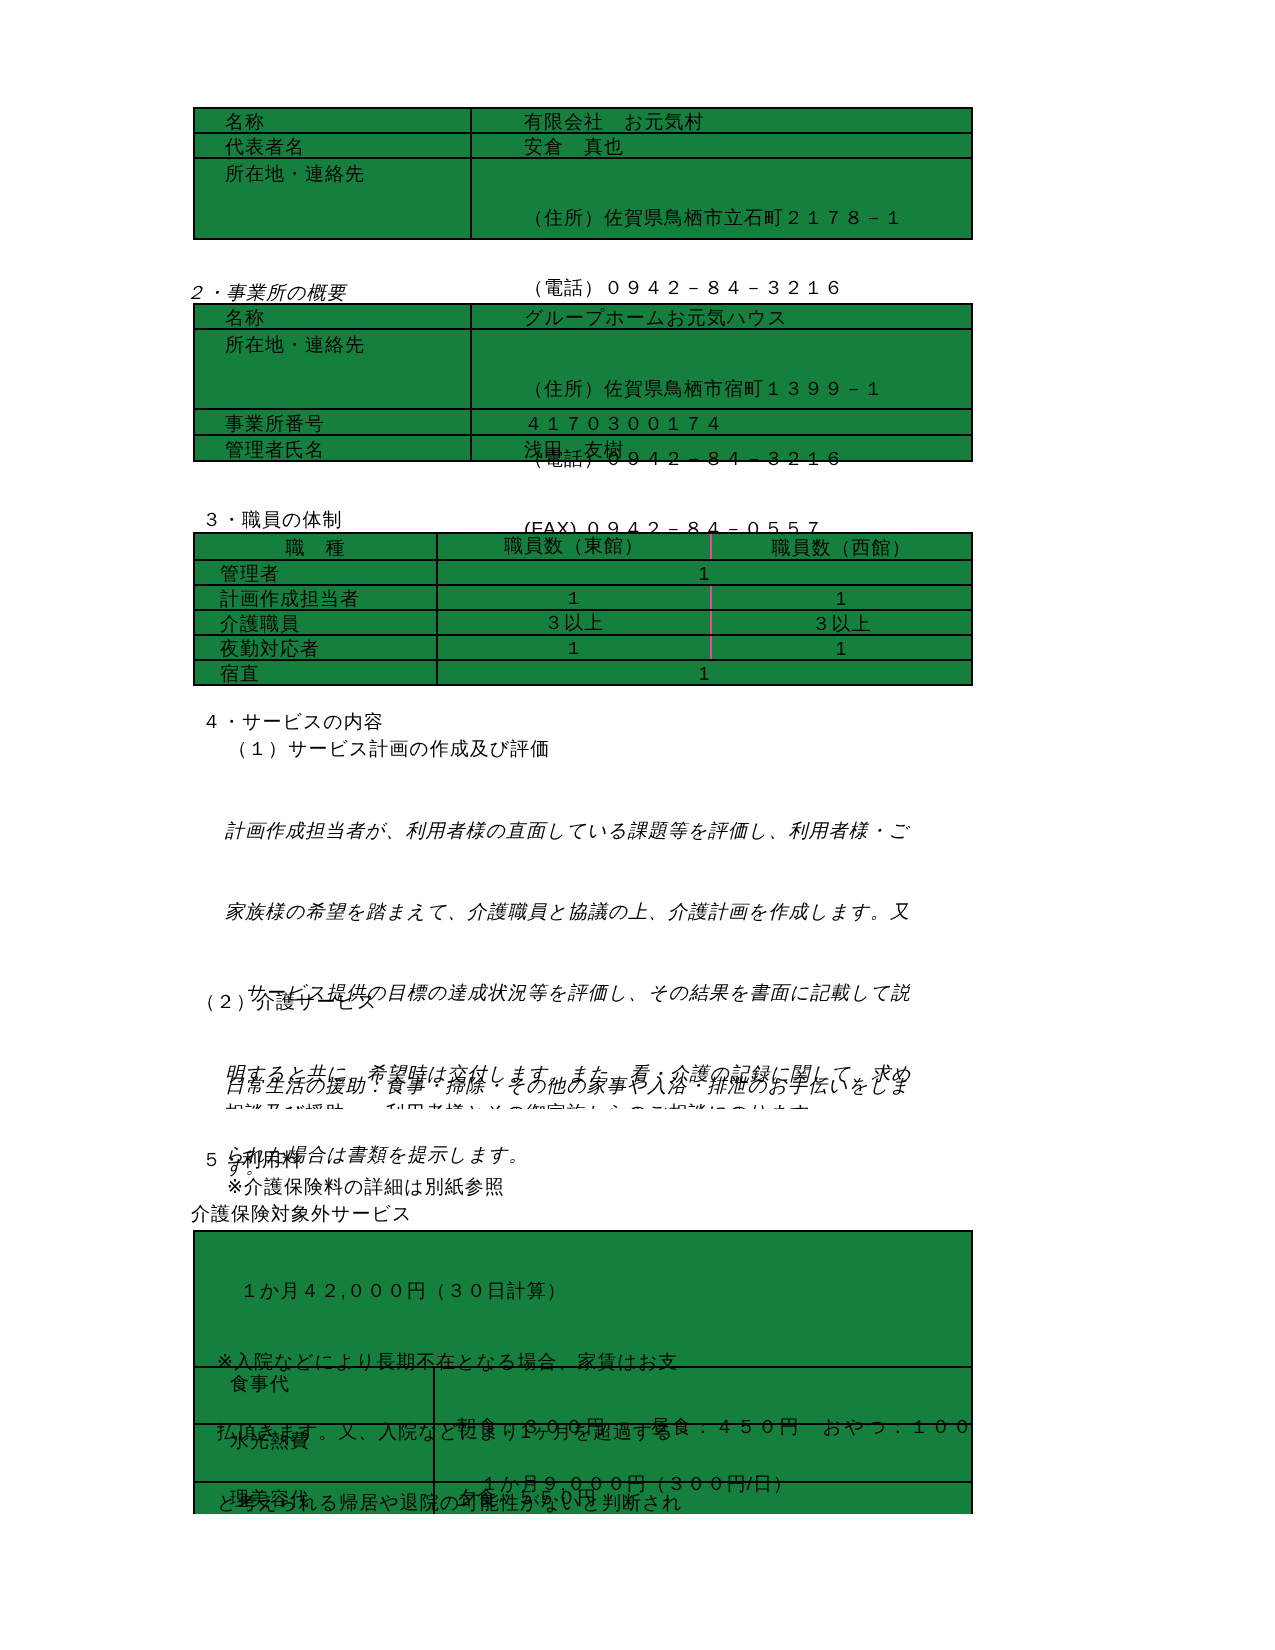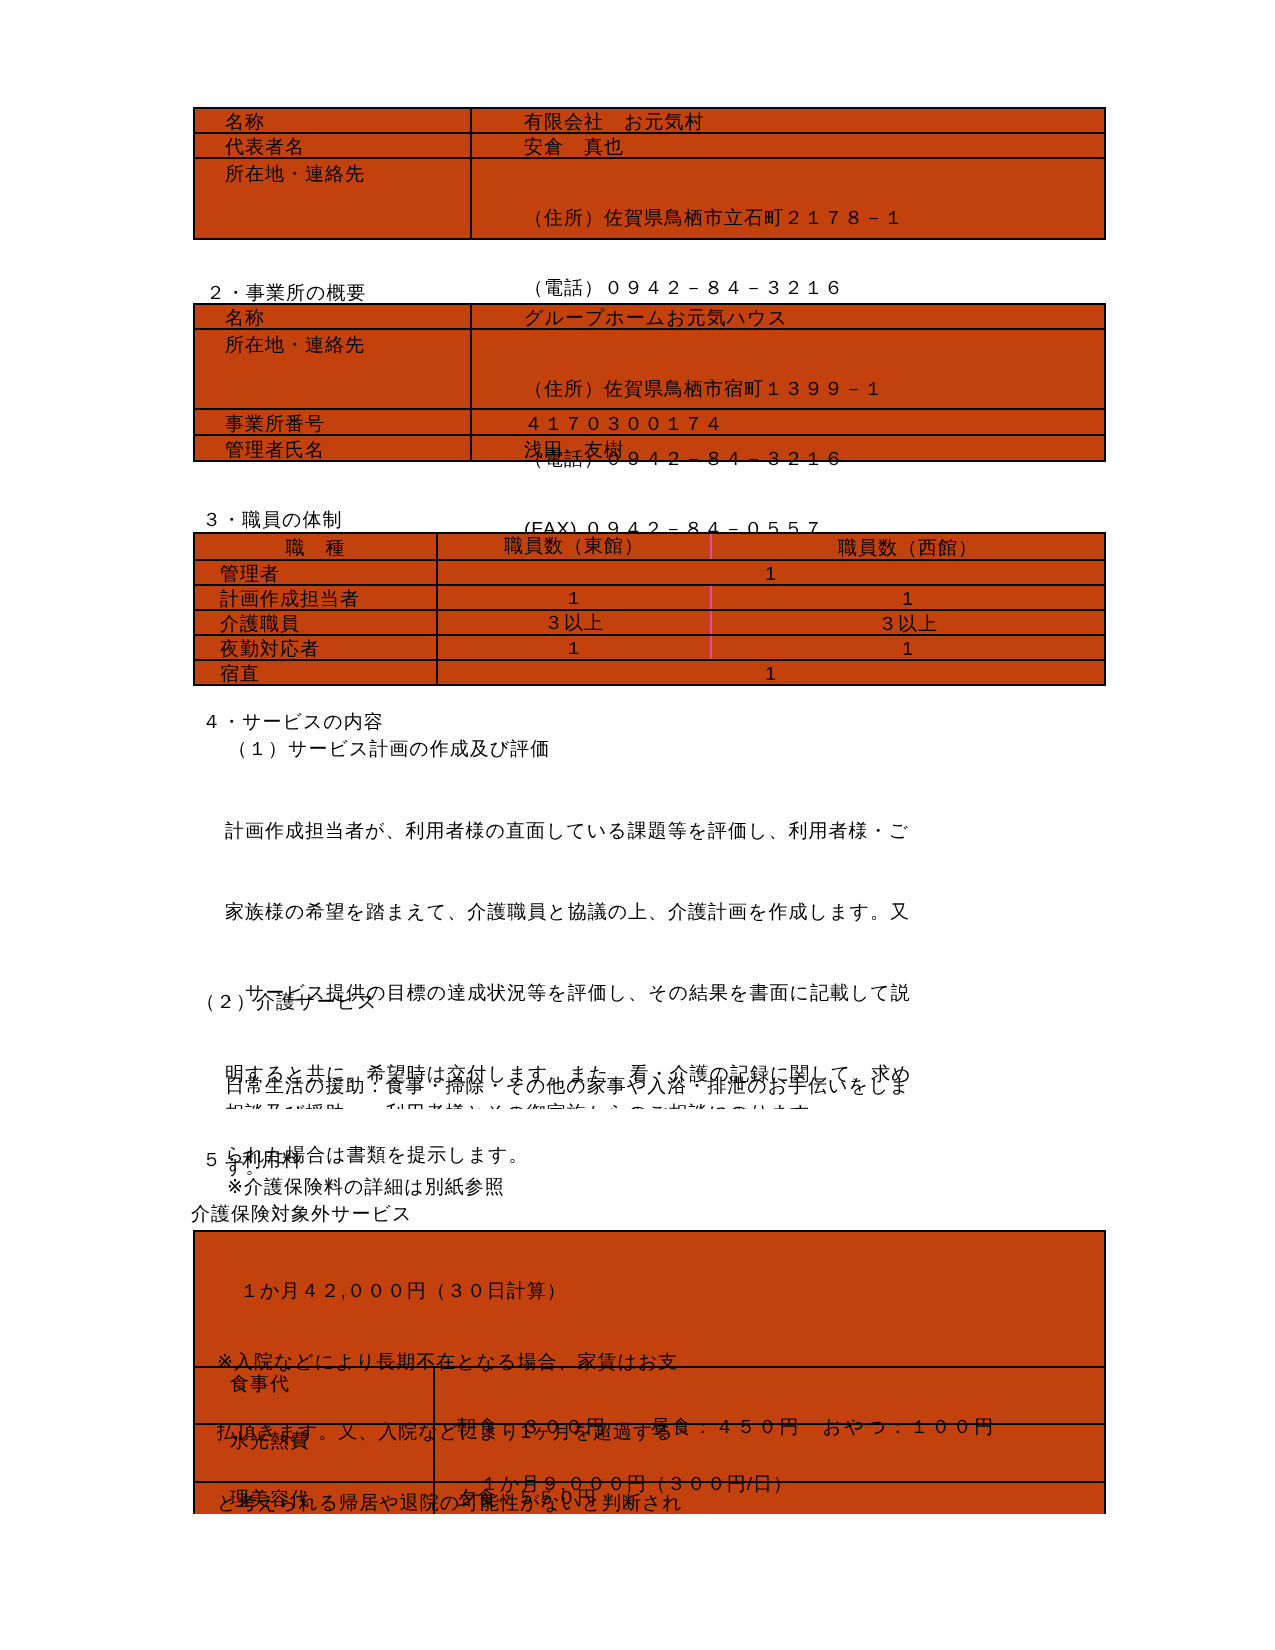--- a/index.html
+++ b/index.html
@@ -11,29 +11,29 @@
     background: #ffffff;
     color: #000000;
     font-family: "Liberation Sans", "DejaVu Sans", sans-serif;
     font-size: 19px;
     letter-spacing: 1px;
     overflow: hidden;
   }
   .abs { position: absolute; }
   .heading { line-height: 27px; white-space: pre; }
   .para { line-height: 27px; white-space: pre; }
-  .para div { white-space: pre; }
+  .para div { white-space: pre; font-style: italic; }
 
   
   .tbl {
     position: absolute;
     left: 193px;
-    width: 913px;
+    width: 780px;
     border: 2px solid #000;
-    background: #c2410c;
+    background: #15803d;
   }
   .row { display: flex; border-top: 2px solid #000; }
   .row.first { border-top: none; }
   .lc { border-right: 2px solid #000; padding: 2px 0 0 30px; white-space: pre; }
   .vc { padding: 2px 0 0 52px; white-space: pre; }
   .line { line-height: 26px; white-space: pre; }
 
   
   .t12 .lc { width: 277px; flex: 0 0 277px; }
   .t12 .vc { flex: 1 1 auto; }
@@ -87,21 +87,21 @@
   <div class="row">
     <div class="lc h79">所在地・連絡先</div>
     <div class="vc h79">
       <div class="line">（住所）佐賀県鳥栖市立石町２１７８－１</div>
       <div class="line">（電話）０９４２－８４－３２１６</div>
       <div class="line">(FAX) ０９４２－８４－０５５７</div>
     </div>
   </div>
 </div>
 
-<div class="abs heading" style="left:206px; top:279px;">２・事業所の概要</div>
+<div class="abs heading" style="left:186px; top:279px;font-style:italic;">２・事業所の概要</div>
 
 <div class="tbl t12" style="top:303px;">
   <div class="row first">
     <div class="lc h23">名称</div>
     <div class="vc h23">グループホームお元気ハウス</div>
   </div>
   <div class="row">
     <div class="lc h78">所在地・連絡先</div>
     <div class="vc h78">
       <div class="line">（住所）佐賀県鳥栖市宿町１３９９－１</div>

